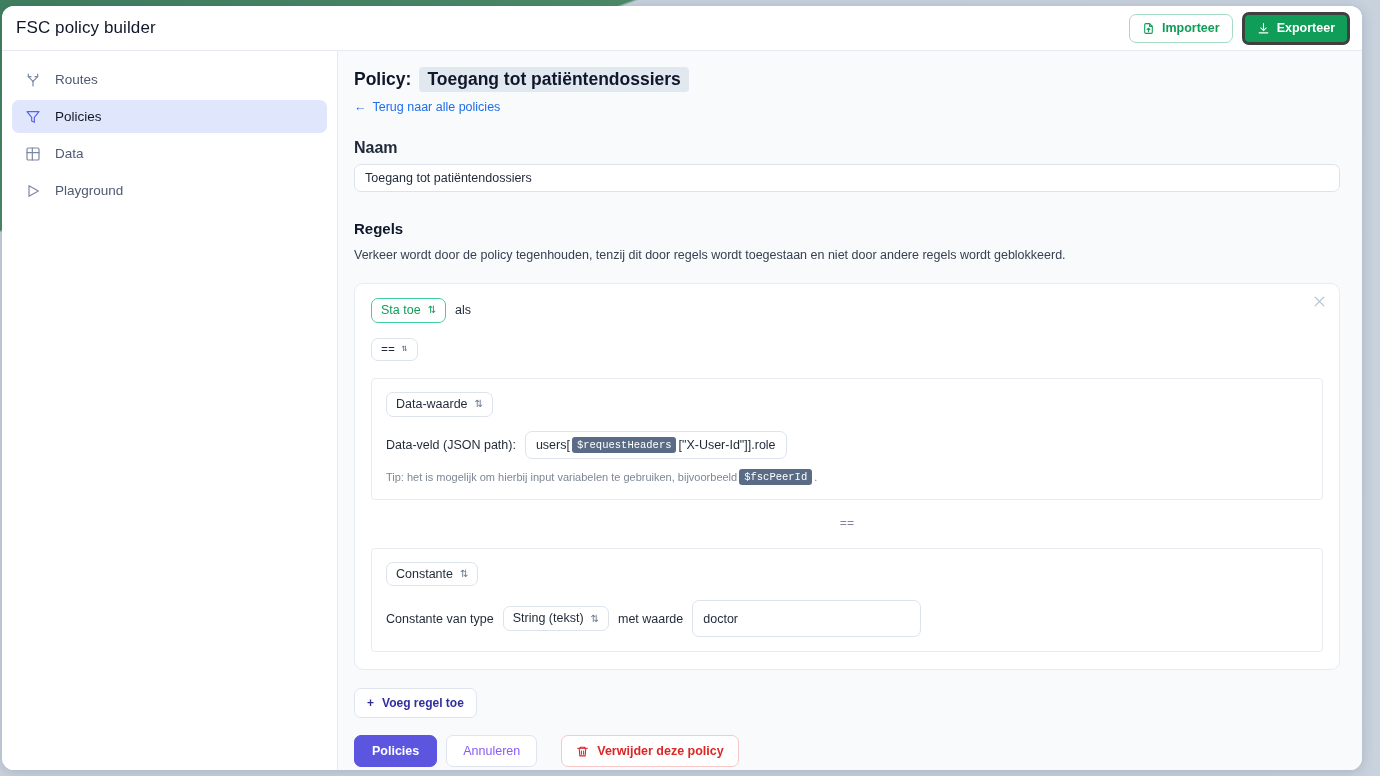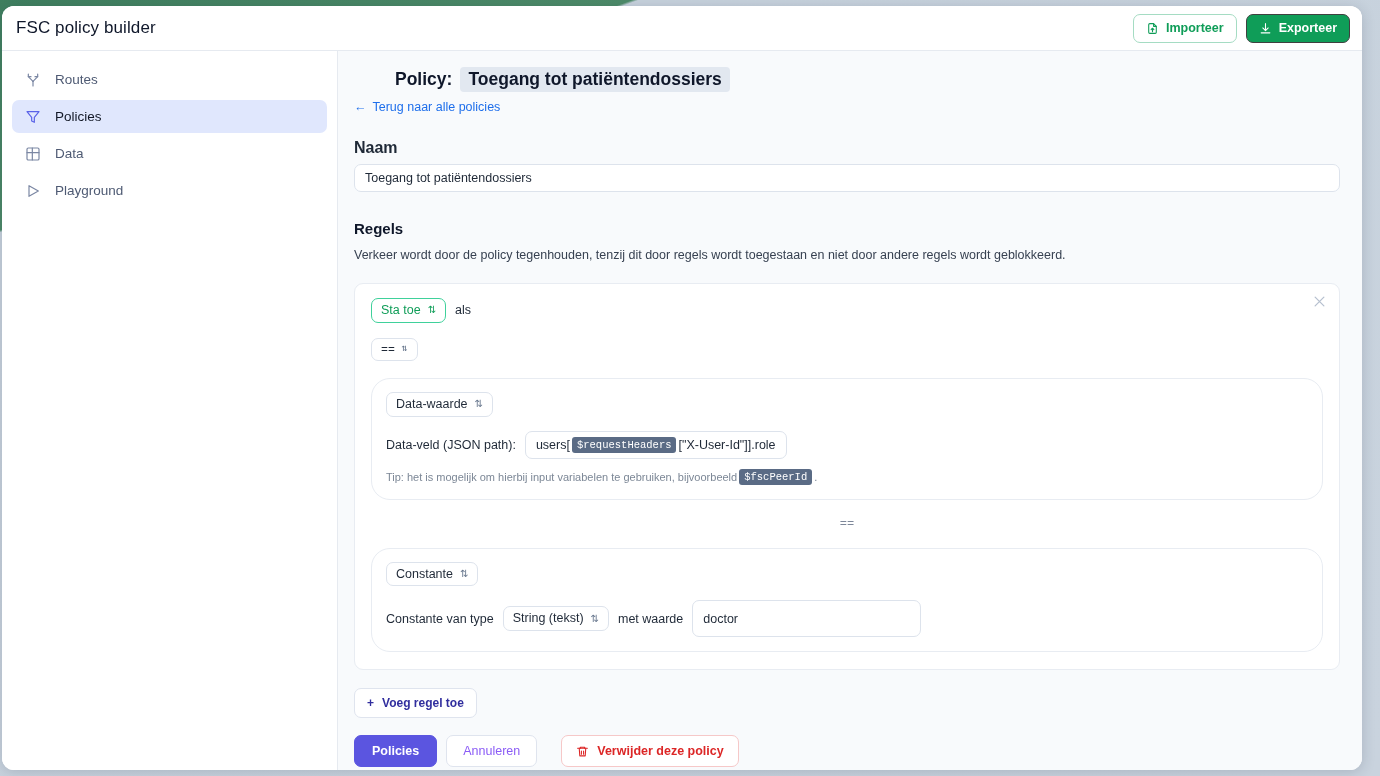--- a/index.html
+++ b/index.html
@@ -41,21 +41,21 @@
   .btn {
     display: inline-flex; align-items: center; gap: 7px;
     border-radius: 7px; font-size: 12.5px; cursor: pointer;
     padding: 7px 12px; line-height: 1; white-space: nowrap;
     font-family: "Liberation Sans", sans-serif;
   }
   .btn-import {
     background: #fff; color: #0f9d58; border: 1px solid #a5dcc3;
   }
   .btn-export {
-    background: #0f9d58; color: #fff; border: 1px solid #404040;
+    background: #0f9d58; color: #fff; border: 3px solid #404040;
     font-weight: 700;
   }
   .btn-import span.lbl { font-weight: 700; }
 
   
   .body-row { flex: 1; display: flex; min-height: 0; }
   .sidebar {
     width: 336px; min-width: 336px;
     background: #fff;
     border-right: 1px solid #e6eaf0;
@@ -70,21 +70,21 @@
   }
   .nav-item .nv-icon { width: 17px; height: 17px; display: flex; align-items: center; justify-content: center; }
   .nav-item.active { background: #e0e7fd; color: #121826; font-weight: 400; }
 
   .main {
     flex: 1; background: #f8fafc; min-width: 0;
     padding: 16px 22px 0 16px;
     overflow: hidden;
   }
 
-  .policy-head { display: flex; align-items: center; gap: 8px; margin-left: 41px; }
+  .policy-head { display: flex; align-items: center; gap: 8px; }
   .policy-label { font-size: 17.5px; color: #0f172a; font-weight: 700; }
   .policy-name-chip {
     font-size: 17.5px; color: #0f172a; font-weight: 700;
     background: #e2e8f0; border-radius: 4px; padding: 2px 8px;
   }
   .back-link {
     margin-top: 8px; font-size: 12.5px; color: #1f6feb; cursor: pointer;
     display: inline-flex; align-items: center; gap: 6px;
   }
 
@@ -122,21 +122,21 @@
     line-height: 1; white-space: nowrap;
   }
   .select.green { border-color: #3fd19b; color: #0f9d58; }
   .select.mono { font-family: "Liberation Mono", monospace; font-size: 11.5px; }
   .chev { color: #64748b; font-size: 10px; line-height: 1; display:inline-block; }
   .select.green .chev { color: #0f9d58; }
   .als-text { font-size: 12.5px; color: #1f2937; }
 
   .operand-box {
     margin-top: 17px;
-    border: 1px solid #e8ecf2; border-radius: 19px;
+    border: 1px solid #e8ecf2; border-radius: 4px;
     padding: 13px 14px 14px 14px; background: #fff;
   }
   .operand-row2 { display: flex; align-items: center; gap: 9px; margin-top: 14px; }
   .inline-label { font-size: 12.5px; color: #1f2937; white-space: nowrap; }
 
   .path-input {
     display: inline-flex; align-items: center;
     border: 1px solid #dde3ec; border-radius: 7px; background: #fff;
     padding: 5px 10px; font-size: 12.5px; color: #1f2937; cursor: text;
     gap: 0;

